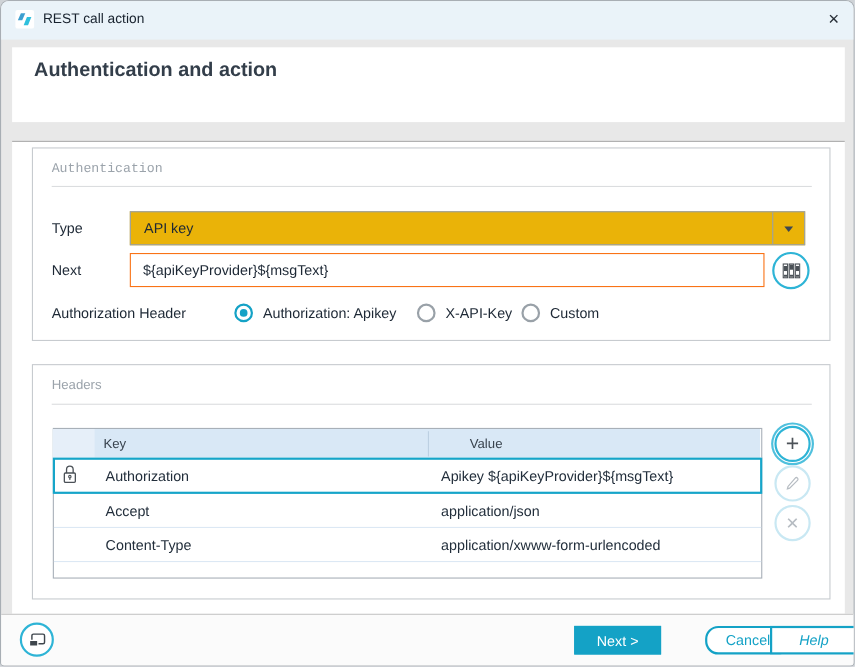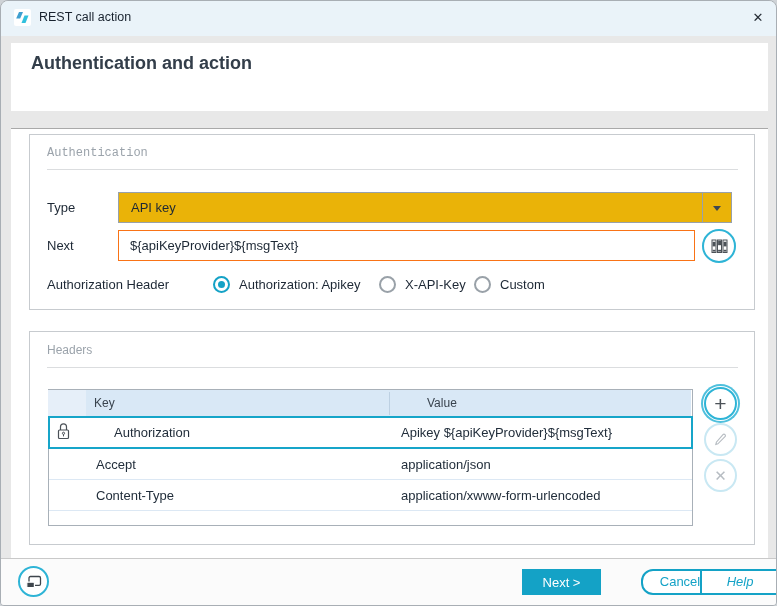--- a/index.html
+++ b/index.html
@@ -211,21 +211,21 @@
   <div class="abs th" style="left:93px;">Key</div>
   <div class="abs th" style="left:400px;margin-left:26px;">Value</div>
 
   <div class="abs sel-row"></div>
   <svg class="abs" style="left:56px; top:421px;" width="13" height="18" viewBox="0 0 13 18">
     <path d="M3.5 8 V4.8 a3 3 0 0 1 6 0 V8" fill="none" stroke="#4b5157" stroke-width="1.2"></path>
     <rect x="1.5" y="8" width="10" height="8.5" rx="1" fill="none" stroke="#4b5157" stroke-width="1.2"></rect>
     <circle cx="6.5" cy="11.3" r="1.1" fill="none" stroke="#4b5157" stroke-width="1"></circle>
     <line x1="6.5" y1="12.4" x2="6.5" y2="14.4" stroke="#4b5157" stroke-width="1"></line>
   </svg>
-  <div class="abs cell" style="left:95px; top:424px;margin-left:18px;">Authorization</div>
+  <div class="abs cell" style="left:95px; top:424px;">Authorization</div>
   <div class="abs cell" style="left:400px; top:424px;">Apikey ${apiKeyProvider}${msgText}</div>
 
   <div class="abs cell" style="left:95px; top:456px;">Accept</div>
   <div class="abs cell" style="left:400px; top:456px;">application/json</div>
   <div class="abs row-sep" style="top:478px;"></div>
 
   <div class="abs cell" style="left:95px; top:487px;">Content-Type</div>
   <div class="abs cell" style="left:400px; top:487px;">application/xwww-form-urlencoded</div>
   <div class="abs row-sep" style="top:509px;"></div>
 

